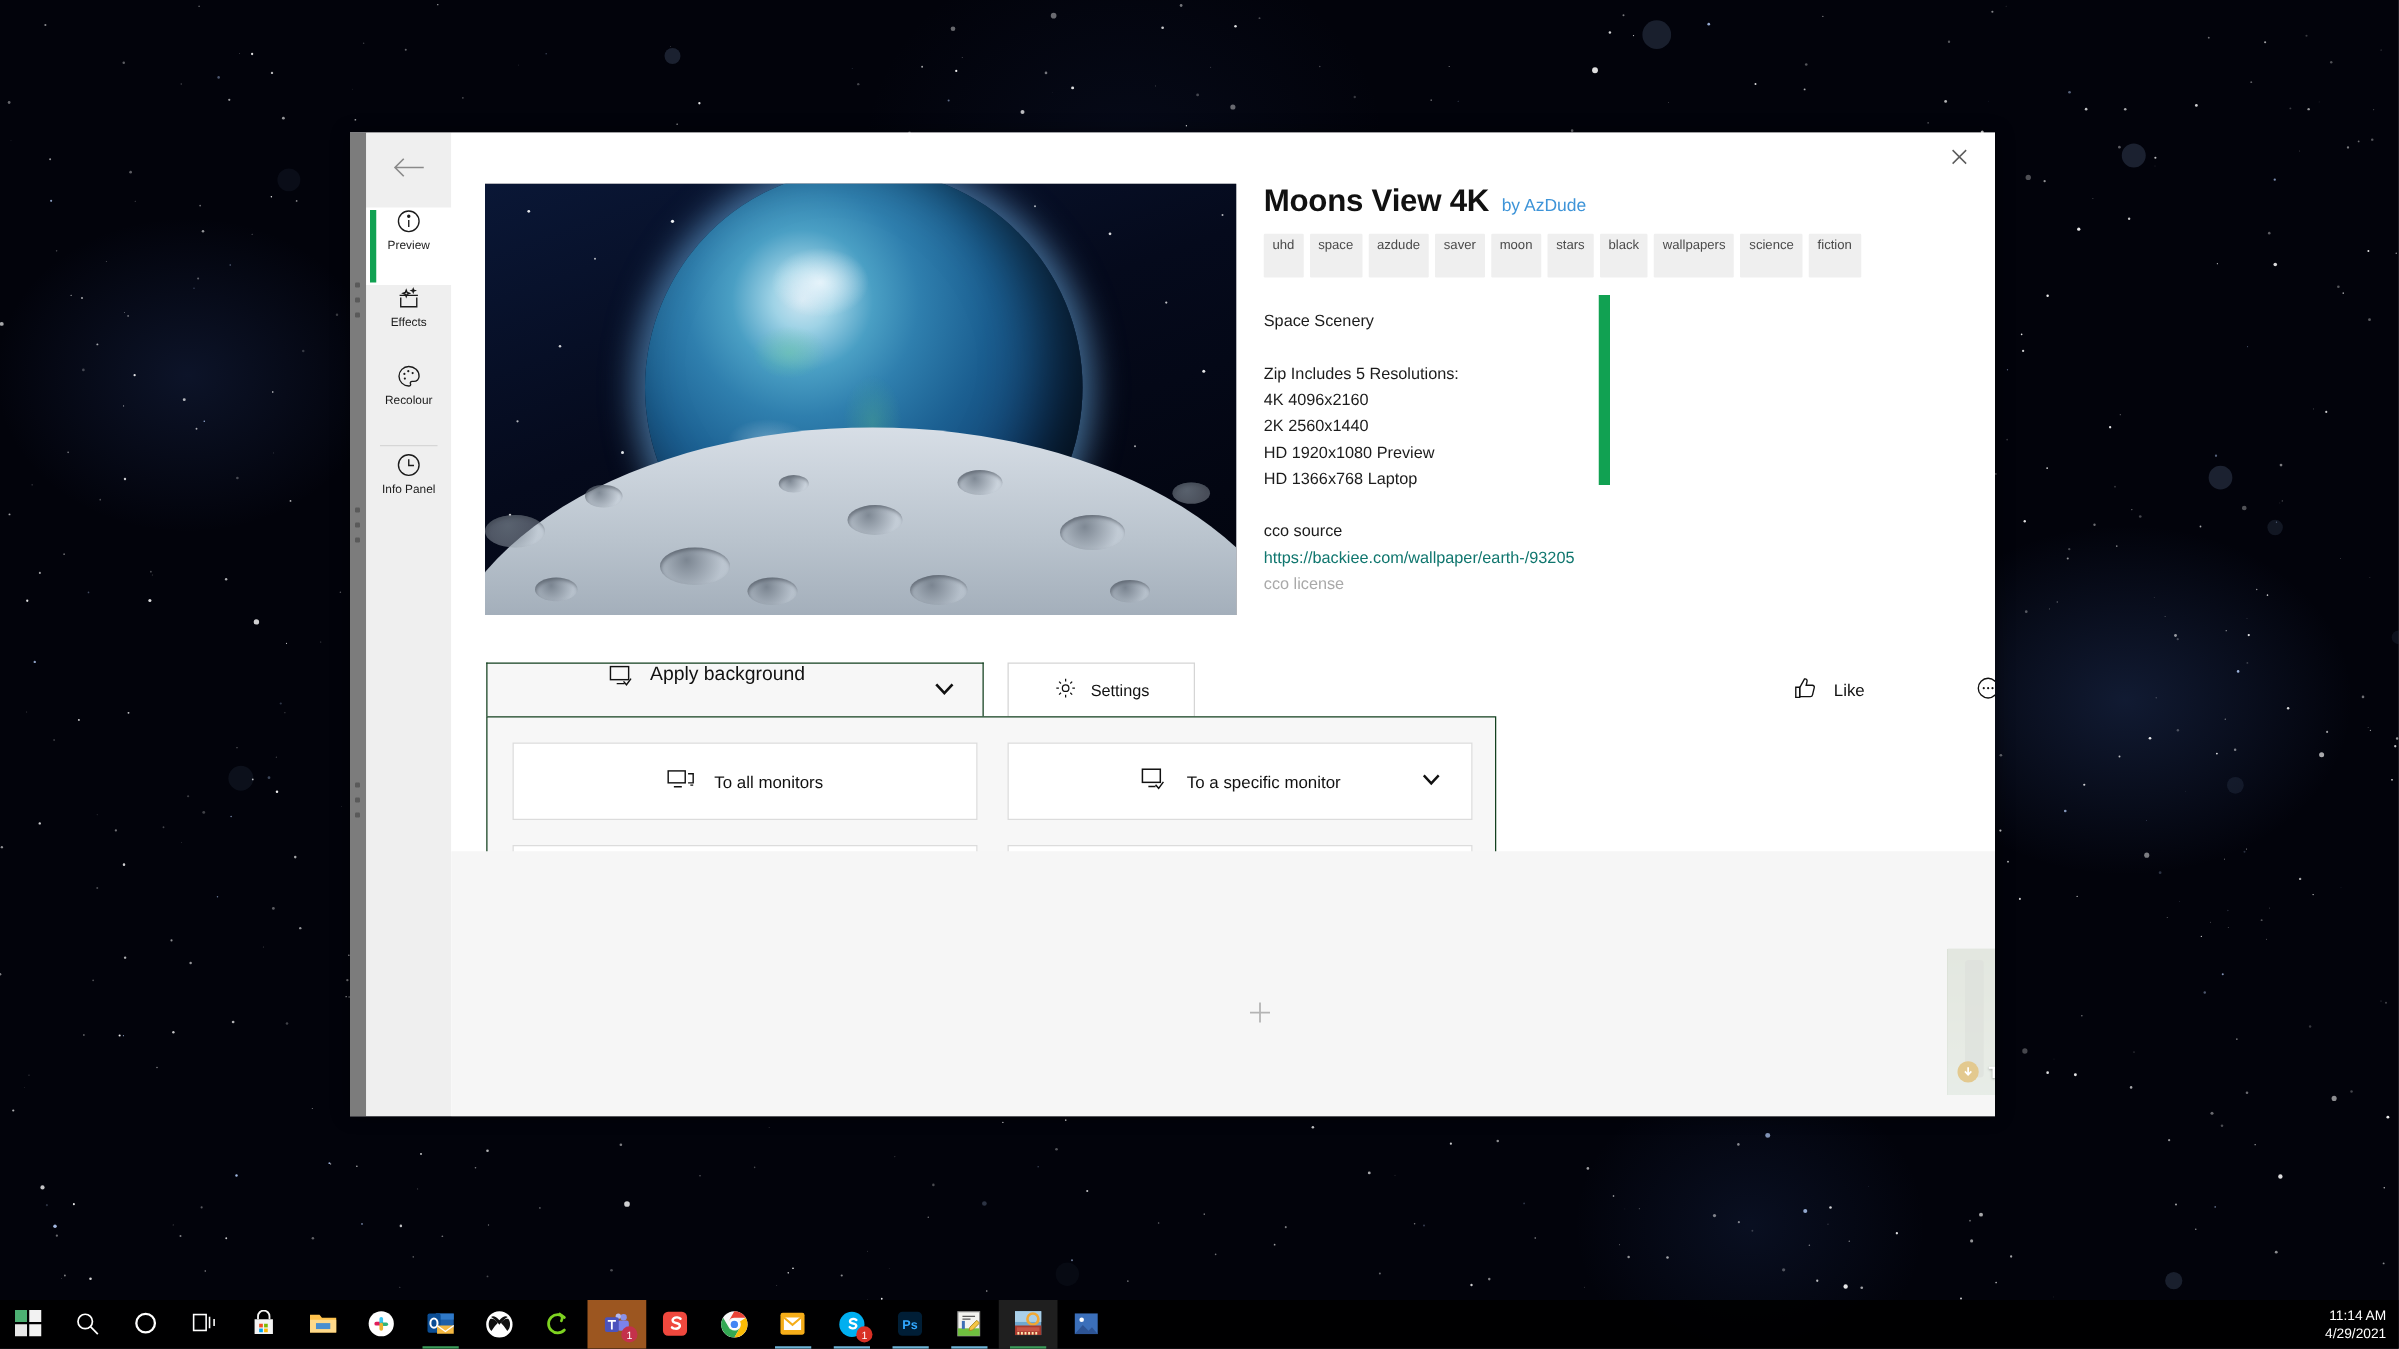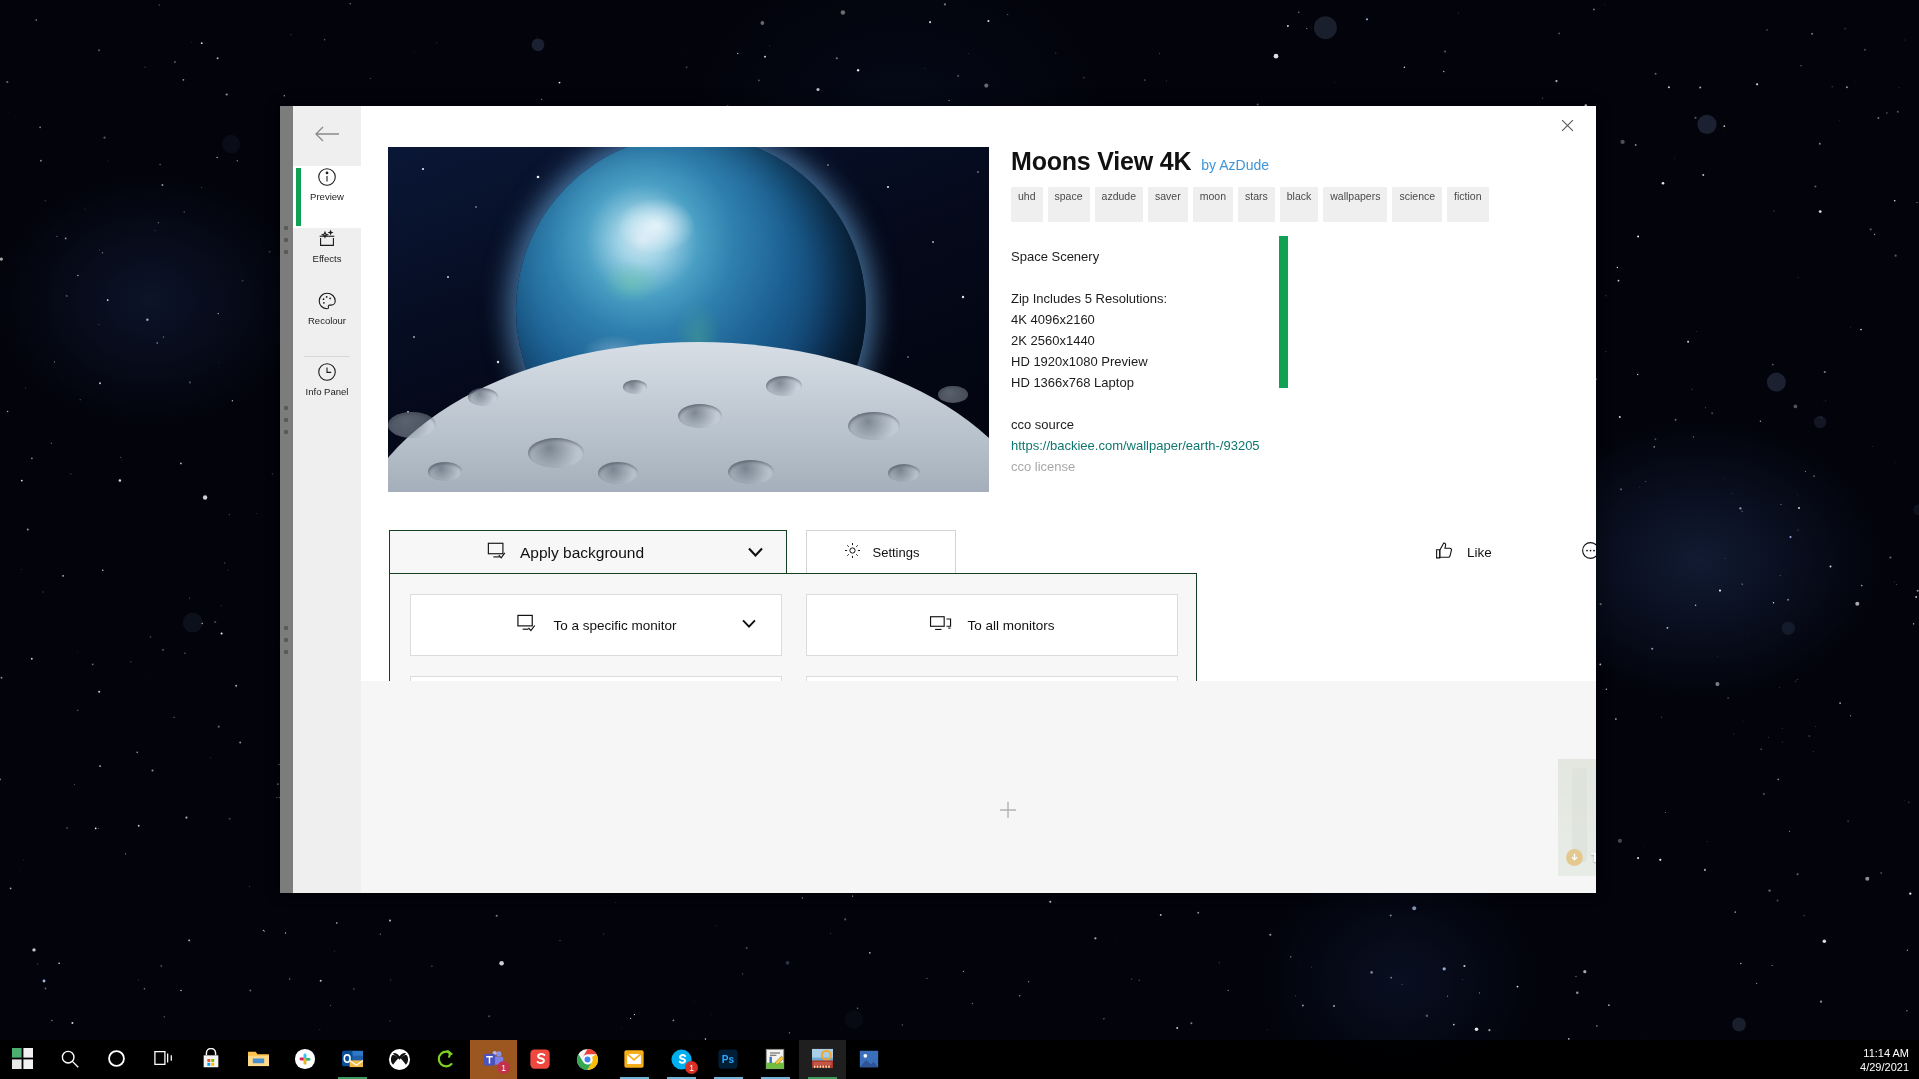--- a/index.html
+++ b/index.html
@@ -174,21 +174,21 @@
     background: #11a152;
   }
 
   
   #action-bar { position: absolute; left: 28px; top: 424px; width: 1160px; height: 44px; }
   #apply-tab {
     position: absolute; left: 0; top: 0;
     width: 398px; height: 44px;
     background: #f7f7f7;
     border: 1.6px solid #13401f; border-bottom: none;
-    display: flex; align-items: center; padding: 0 18px 0 96px;
+    display: flex; padding: 0 18px 0 96px;
     gap: 12px;
   }
   #apply-tab .lbl { font-size: 15.5px; color: #111; }
   #apply-tab .chev { position: absolute; right: 22px; top: 13px; }
   #settings-tab {
     position: absolute; left: 417px; top: 0;
     width: 150px; height: 44px;
     background: #ffffff; border: 1px solid #d5d5d5;
     display: flex; align-items: center; justify-content: center; gap: 11px;
     font-size: 13px; color: #111;
@@ -1394,44 +1394,44 @@
 
       </div>
 
     </div>
 
     <div id="apply-panel">
       <div class="opt-grid">
 
         <div class="opt-btn">
           <span>
+            <svg width="24" height="20" viewBox="0 0 26 22" fill="none" stroke="#111" stroke-width="1.25">
+              <rect x="1.5" y="3" width="15" height="10.5"></rect>
+                <path d="M6.5 17h7"></path>
+              <path d="M19 5.5h4.5v8H19"></path>
+                <path d="M21 15.5h2.5"></path>
+            </svg>
+          </span>
+          <span>To all monitors</span>
+        </div>
+
+        <div class="opt-btn">
+          <span>
             <svg width="24" height="21" viewBox="0 0 24 22" fill="none" stroke="#111" stroke-width="1.25">
               <rect x="2.5" y="2.5" width="15" height="11"></rect>
                 <path d="M7.5 17h6"></path>
               <path d="M13.5 15.5l2.6 3 4-5.4"></path>
             </svg>
           </span>
           <span>To a specific monitor</span>
           <span class="chev">
             <svg width="16" height="11" viewBox="0 0 17 12" fill="none" stroke="#111" stroke-width="2.1">
                 <path d="M2 2.5 L8.5 9.5 L15 2.5"></path>
               </svg>
           </span>
-        </div>
-
-        <div class="opt-btn">
-          <span>
-            <svg width="24" height="20" viewBox="0 0 26 22" fill="none" stroke="#111" stroke-width="1.25">
-              <rect x="1.5" y="3" width="15" height="10.5"></rect>
-                <path d="M6.5 17h7"></path>
-              <path d="M19 5.5h4.5v8H19"></path>
-                <path d="M21 15.5h2.5"></path>
-            </svg>
-          </span>
-          <span>To all monitors</span>
         </div>
 
         <div class="opt-btn">
           <span>
             <svg width="23" height="23" viewBox="0 0 24 24" fill="none" stroke="#111" stroke-width="1.25">
               <rect x="2.5" y="4" width="13.5" height="16.5"></rect>
               <path d="M5.5 2h13v16"></path>
               <path d="M9.2 12.2h4.2M11.3 10.1v4.2"></path>
             </svg>
           </span>

